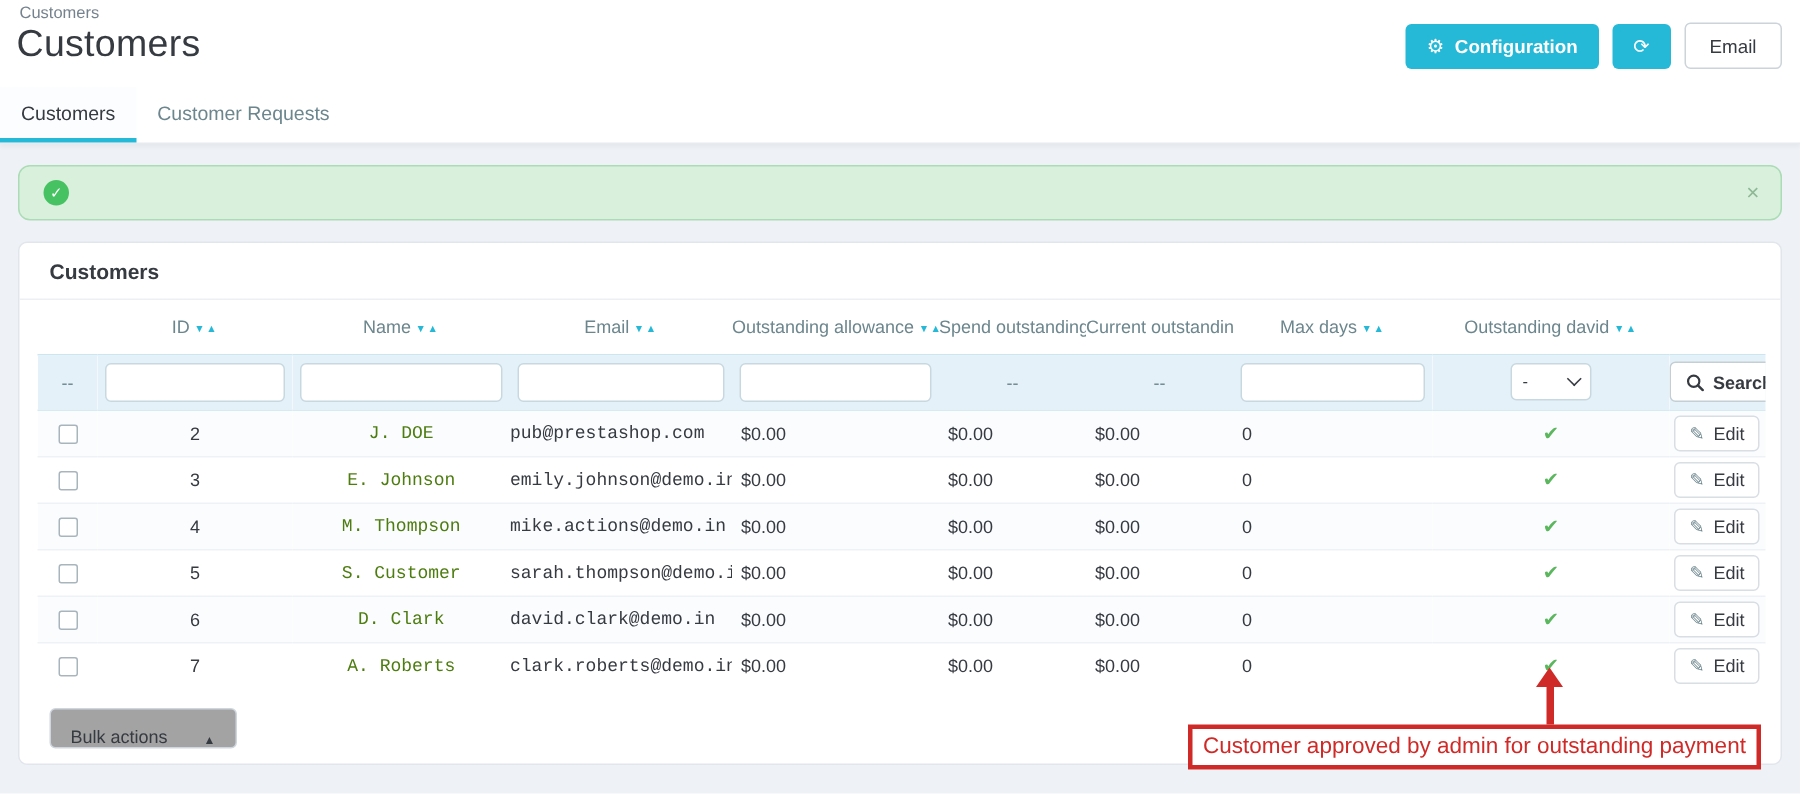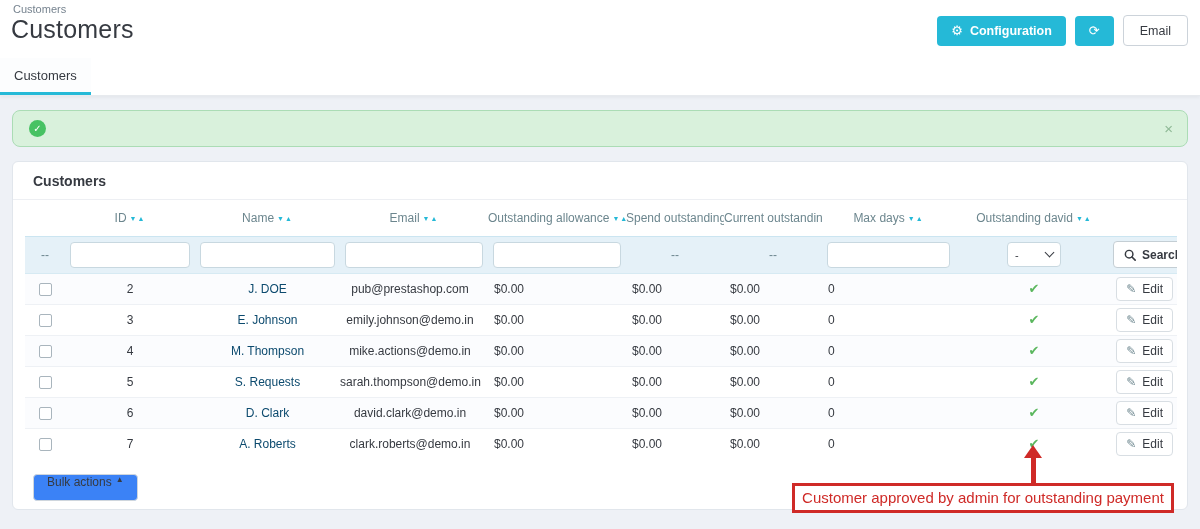--- a/index.html
+++ b/index.html
@@ -42,31 +42,31 @@
   tr.filter-row td { text-align:center; color:#6c868e; }
   .f-input { width:calc(100% - 10px); height:26px; border:1px solid #c8d8e0; border-radius:4px; background:#fff; font-family:inherit; font-size:12px; padding:0 7px; }
   .f-select { width:54px; height:25px; background:#fff; border:1px solid #c8d8e0; border-radius:4px; margin:0 auto;
     display:flex; align-items:center; justify-content:space-between; padding:0 7px; font-size:11px; color:#363a41; cursor:pointer; }
   .chev { width:7px; height:7px; border-right:1.5px solid #363a41; border-bottom:1.5px solid #363a41; transform:rotate(45deg); margin-top:-4px; }
   .btn-search { background:#fff; border:1px solid #c4ced4; border-radius:4px; height:27px; padding:0 10px; font-size:12px; font-weight:bold;
     color:#363a41; display:inline-flex; align-items:center; gap:6px; }
   .grid tbody tr { height:31px; border-top:1px solid #eef1f5; }
   .grid tbody tr:nth-child(odd) { background:#fbfcfe; }
   .grid td { white-space:nowrap; overflow:hidden; }
-  td.c { text-align:center; } td.r { text-align:center; padding-right:8px; } td.l { text-align:left; padding-left:6px; }
-  .cell-link { color:#0c4a6e; text-decoration:none; cursor:pointer; }
+  td.c { text-align:center; } td.r { text-align:left; padding-right:8px;font-family:Liberation Mono, monospace; } td.l { text-align:left; padding-left:6px; }
+  .cell-link { color:#4d7c0f; text-decoration:none; cursor:pointer;font-family:Liberation Mono, monospace; }
   .check { color:#5bb75e; font-size:13px; }
   .cbx { appearance:none; -webkit-appearance:none; width:13px; height:13px; border:1px solid #a9b5bd; border-radius:2px; background:#fff; vertical-align:middle; cursor:pointer; }
   .btn-edit { background:#fff; border:1px solid #d8dee3; border-radius:4px; padding:4px 9px; font-size:12px; color:#363a41;
     display:inline-flex; align-items:center; gap:6px; }
   .btn-edit .pencil { color:#6c868e; font-size:12px; }
   td.actions { text-align:right; padding-right:4px; }
   .bulk-row { padding:13px 0 0 20px; }
-  .btn-bulk { background:#3b82f6; border:1px solid #cfd6dd; border-radius:4px; height:27px; padding:0 13px; font-size:12px; color:#363a41;
-    display:inline-flex; align-items:flex-start; gap:4px; }
+  .btn-bulk { background:#a3a3a3; border:1px solid #cfd6dd; border-radius:4px; height:27px; padding:0 13px; font-size:12px; color:#363a41;
+    display:inline-flex; align-items:flex-end; gap:24px; }
   .caret-up { font-size:8px; color:#363a41; }
   
   .annotation-box { position:absolute; left:792px; top:483px; width:382px; background:#fff; border:3px solid #cf2a27;
     color:#cf2a27; font-weight:normal; font-size:15px; text-align:center; padding:3px 4px 4px; z-index:6; }
   .arrow-shaft { position:absolute; left:1031px; top:457px; width:5px; height:27px; background:#cf2a27; z-index:5; }
   .arrow-head { position:absolute; left:1024px; top:445px; width:0; height:0;
     border-left:9px solid transparent; border-right:9px solid transparent; border-bottom:13px solid #cf2a27; z-index:5; }
 </style>
 </head>
 <body>
@@ -81,20 +81,21 @@
     </button>
     <button class="btn btn-teal">
       <span class="ico">⟳</span>
     </button>
     <button class="btn btn-help">Email</button>
   </div>
 </div>
 
 <div class="tabbar">
   <div class="tab active">Customers</div>
+  <div class="tab">Customer Requests</div>
 </div>
 
 <div class="alert-success">
   <span class="alert-icon">✓</span>
   <button class="alert-close">×</button>
 </div>
 
 <div class="panel">
   <div class="panel-title">Customers</div>
 
@@ -192,21 +193,21 @@
         <td class="l">0</td>
         <td class="c"><span class="check">✔</span></td>
         <td class="actions"><button class="btn-edit">
               <span class="pencil">✎</span>
               <span>Edit</span>
             </button></td>
       </tr>
       <tr>
         <td class="c"><input type="checkbox" class="cbx" style=""></td>
         <td class="c">5</td>
-        <td class="c"><a class="cell-link">S. Requests</a></td>
+        <td class="c"><a class="cell-link">S. Customer</a></td>
         <td class="r">sarah.thompson@demo.in</td>
         <td class="l">$0.00</td>
         <td class="l">$0.00</td>
         <td class="l">$0.00</td>
         <td class="l">0</td>
         <td class="c"><span class="check">✔</span></td>
         <td class="actions"><button class="btn-edit">
               <span class="pencil">✎</span>
               <span>Edit</span>
             </button></td>

